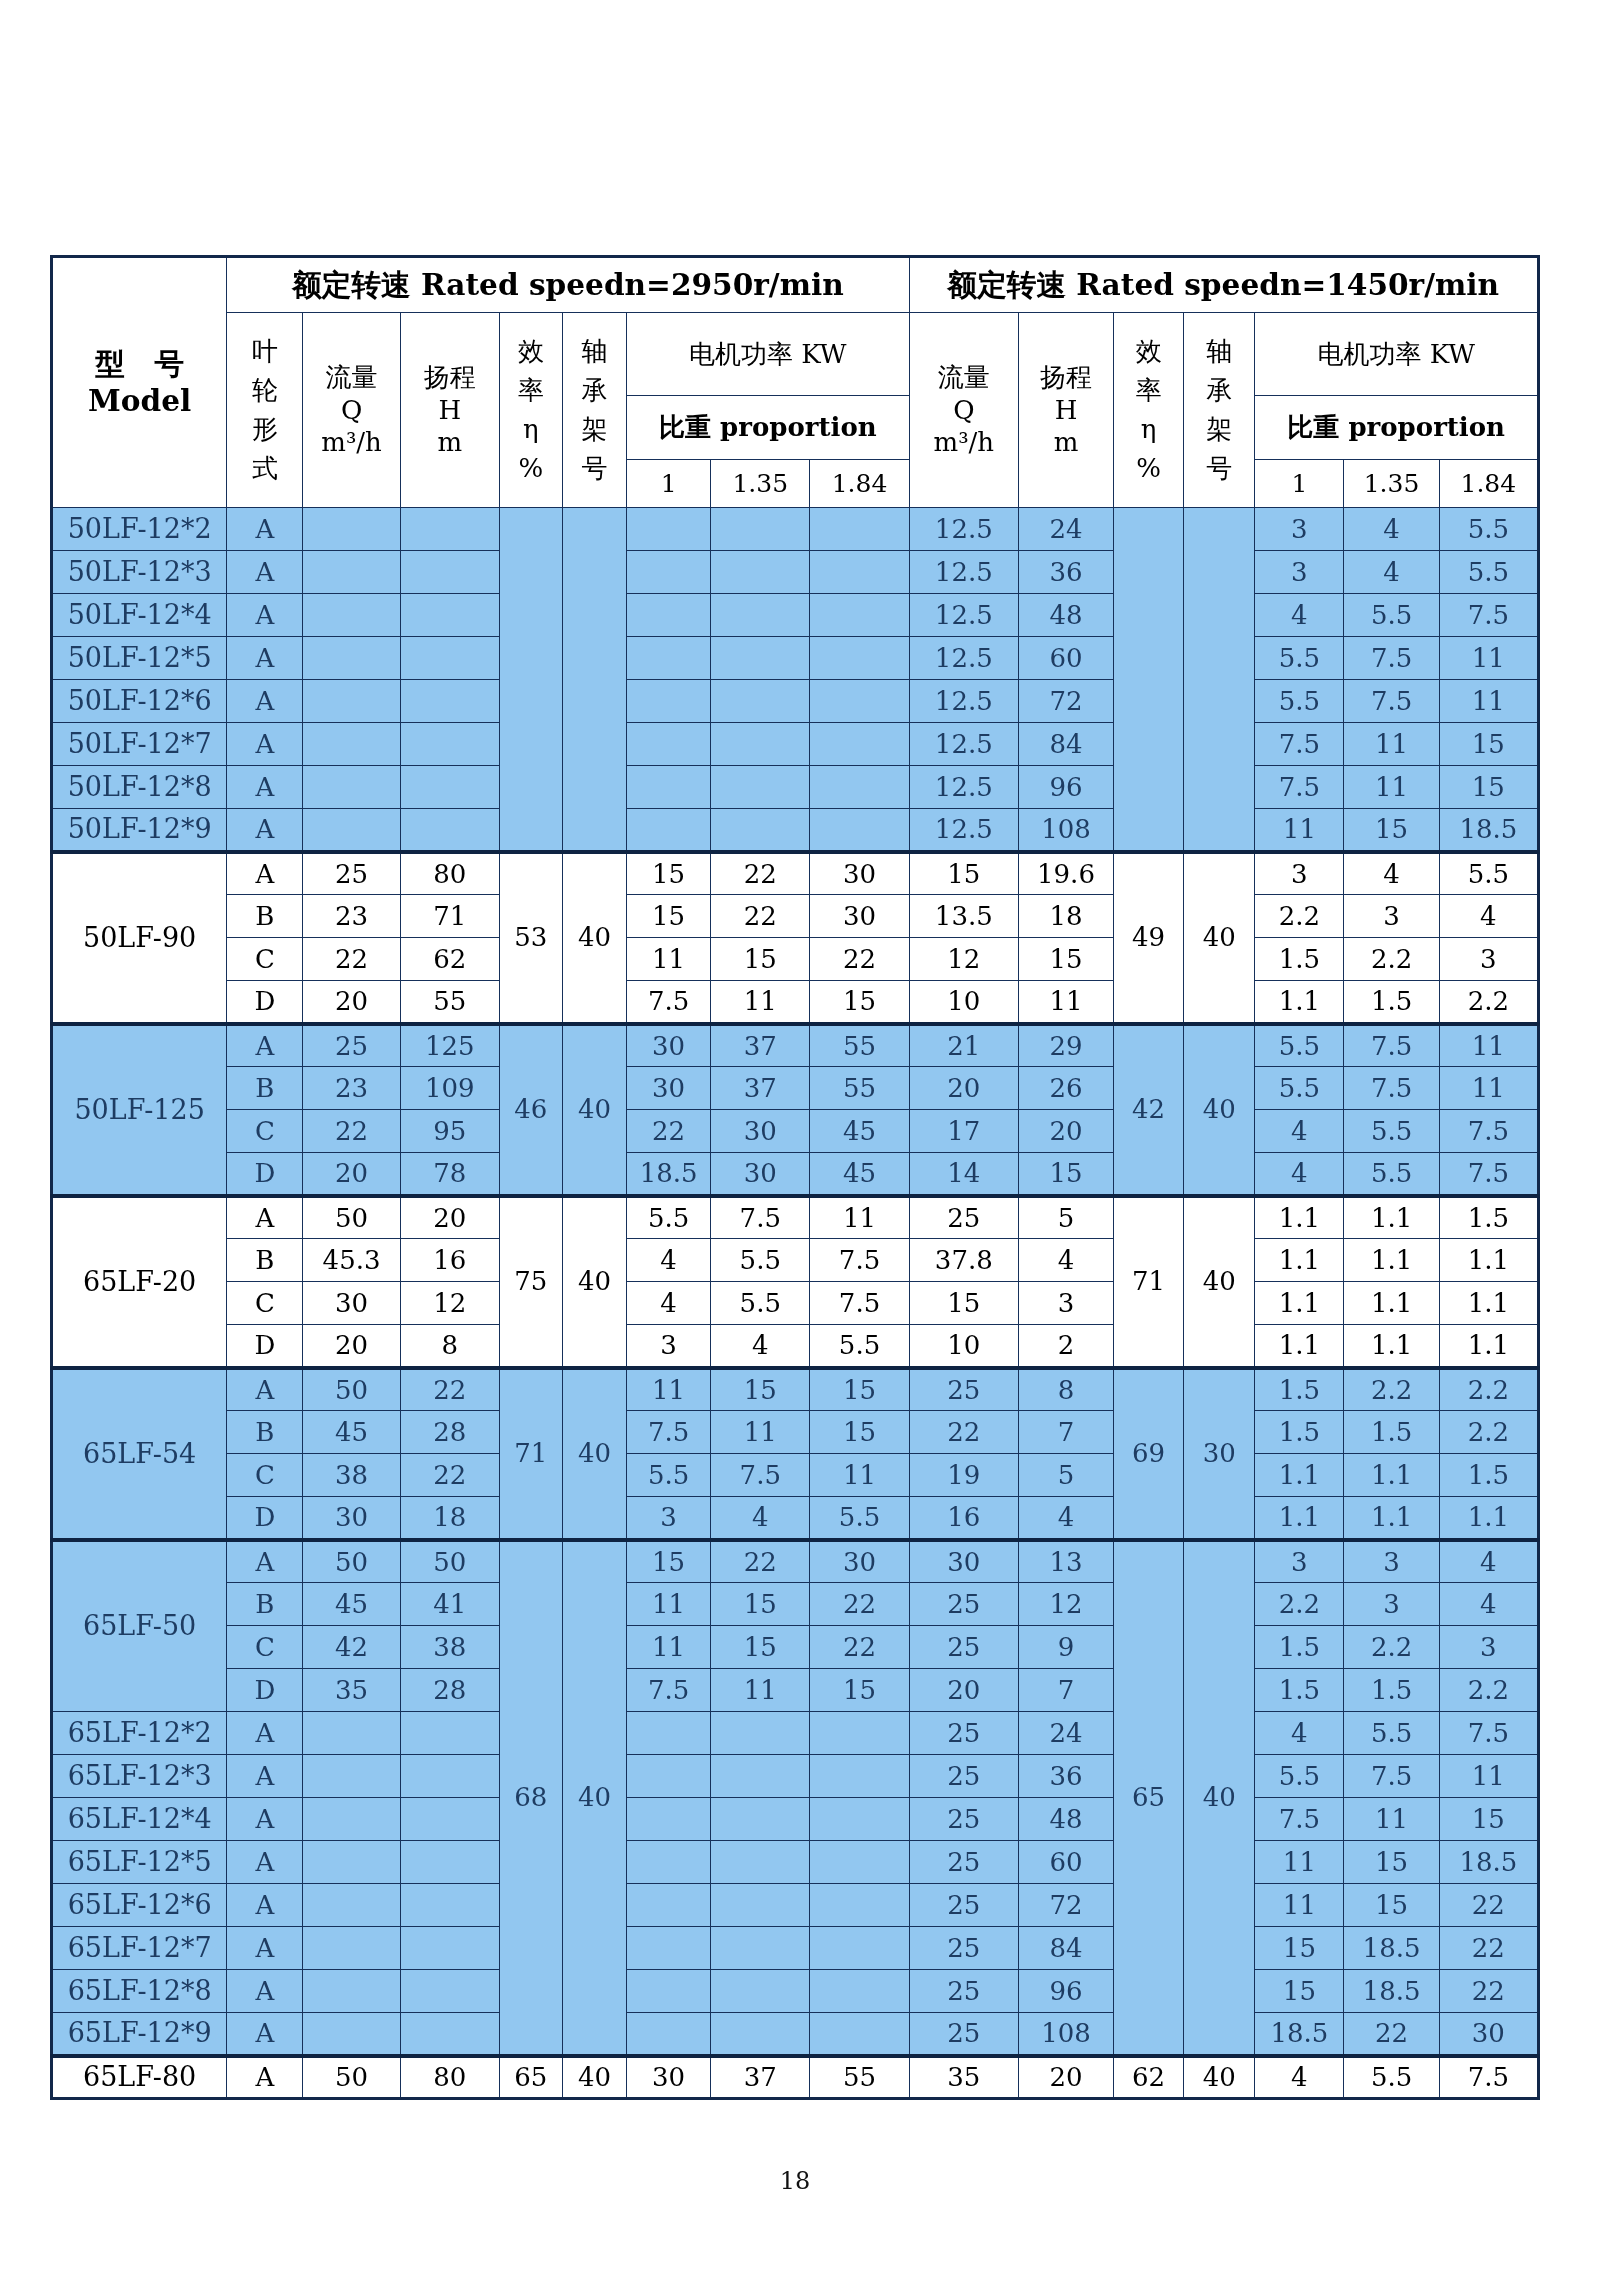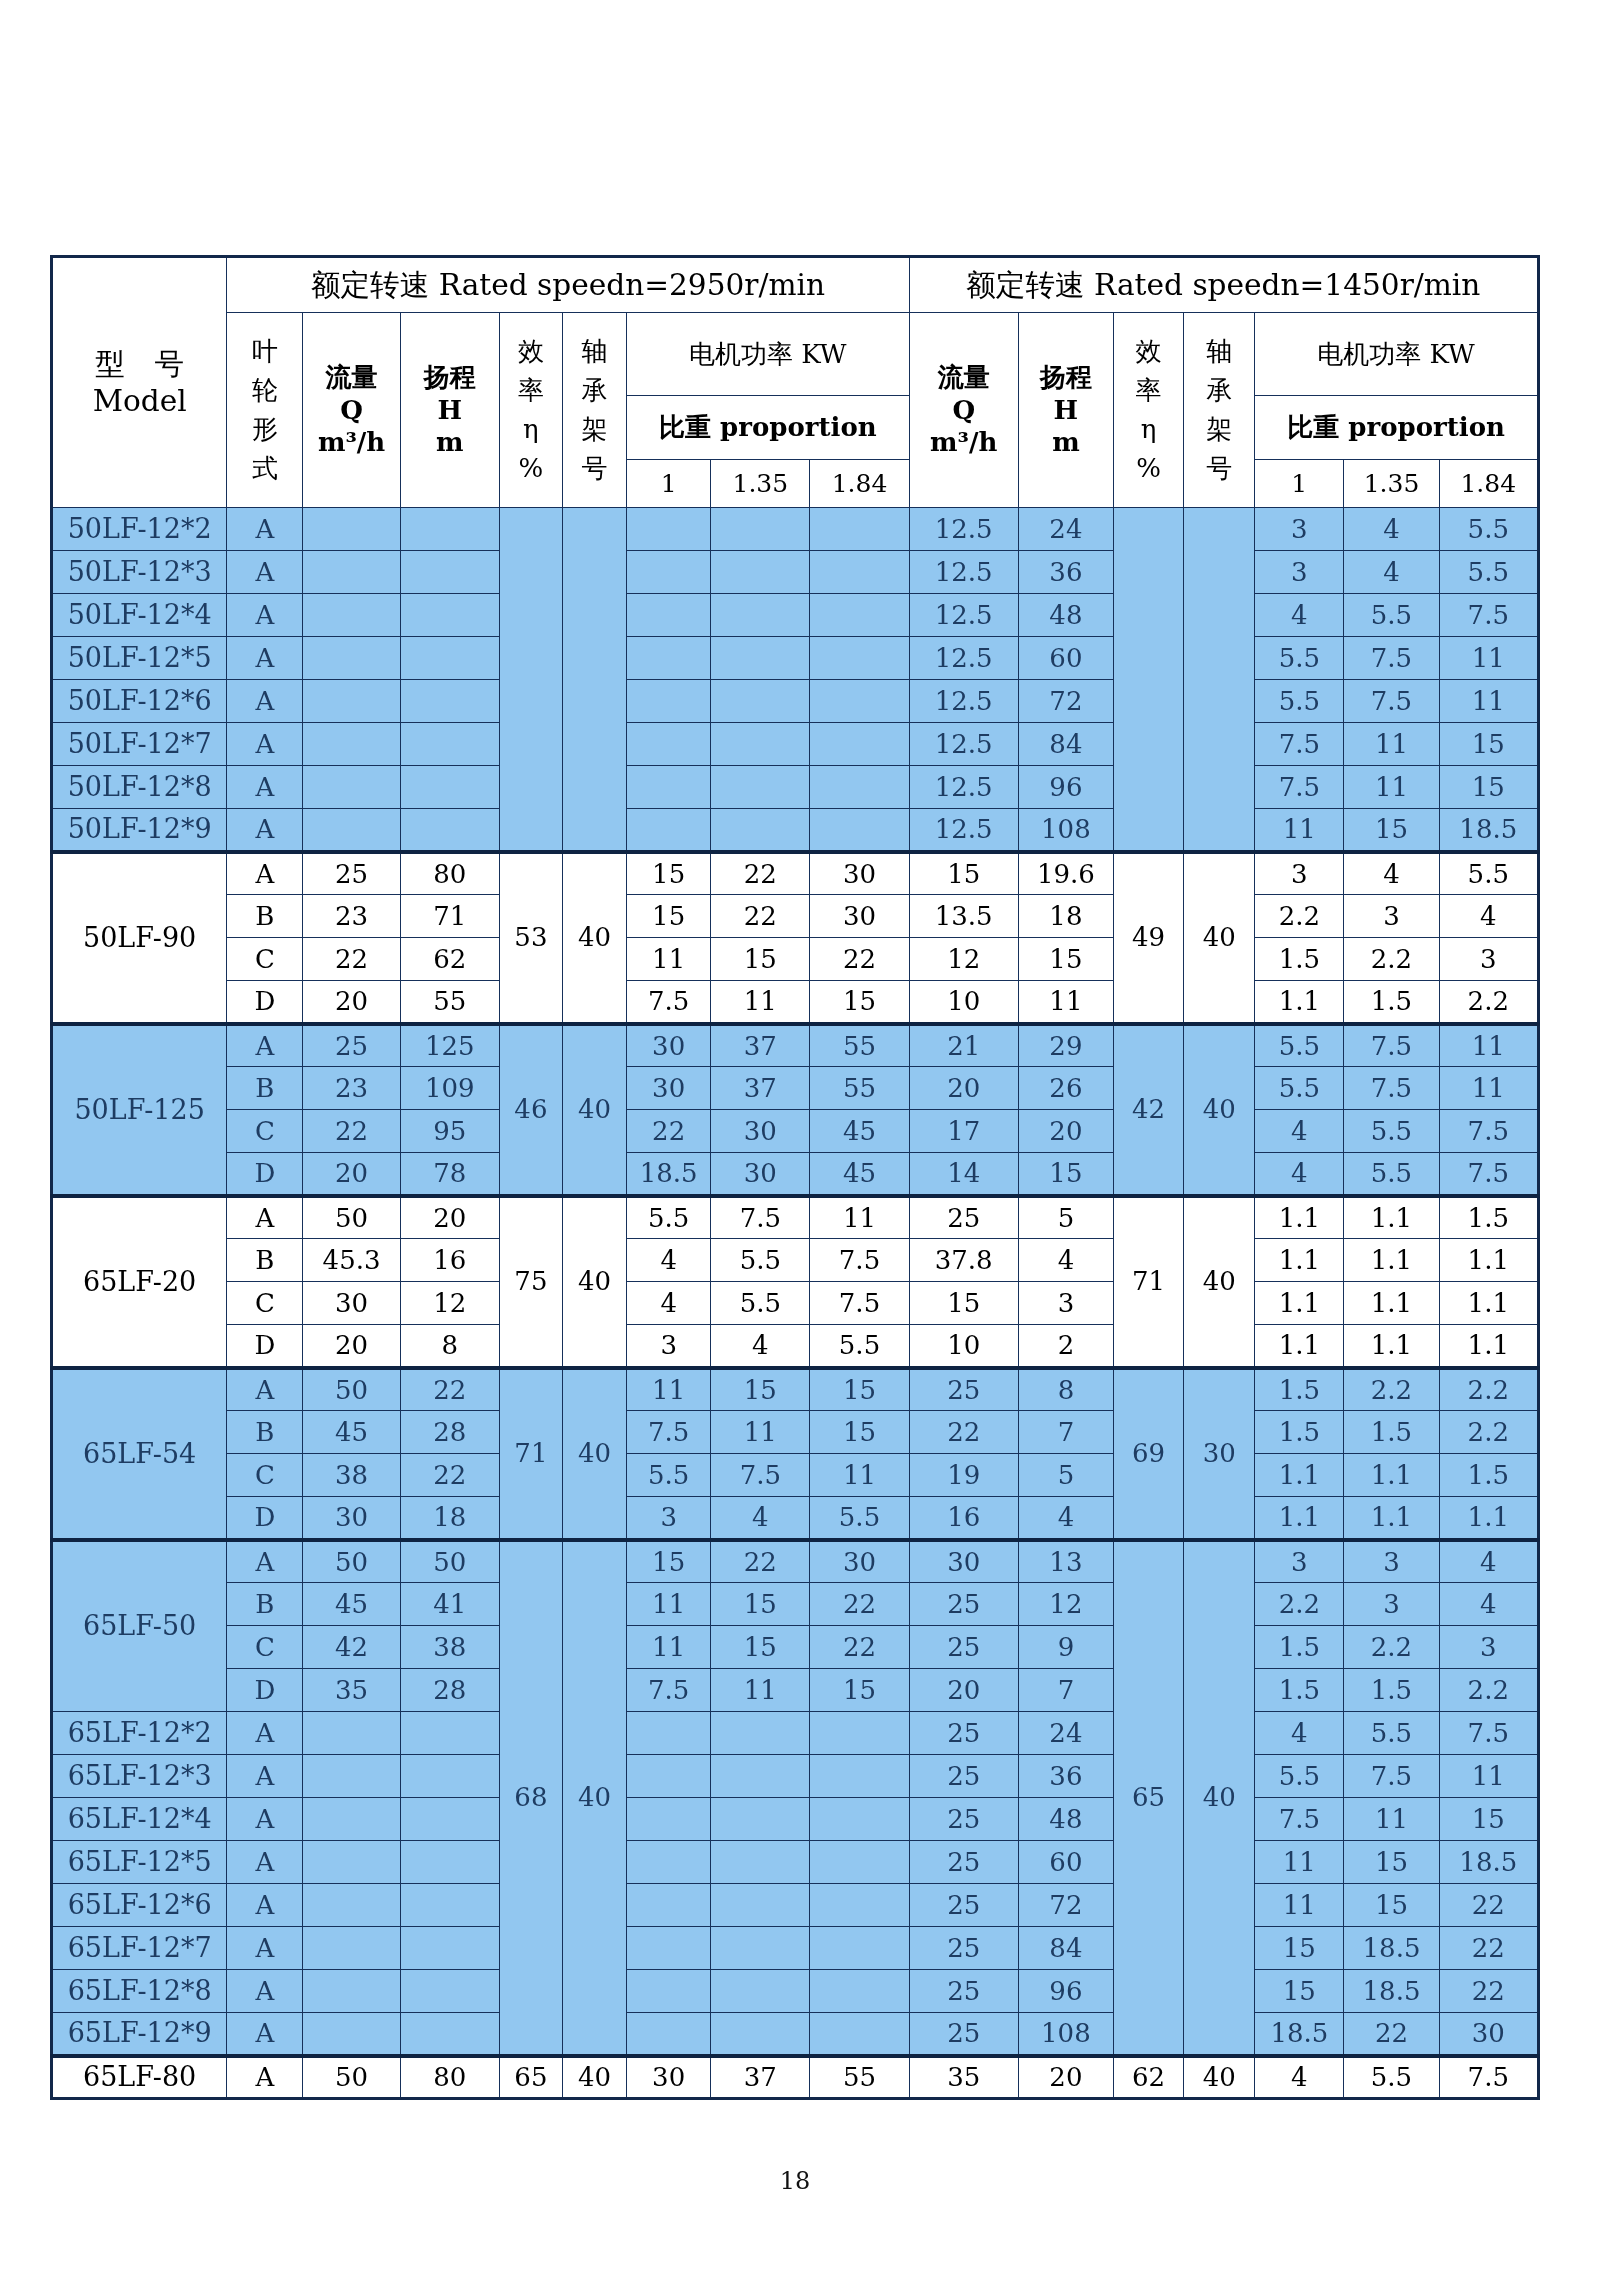--- a/index.html
+++ b/index.html
@@ -14,25 +14,25 @@
     border-collapse:collapse;table-layout:fixed;
     border:3.6px solid #12284a;
   }
   td,th{
     border:1.8px solid #16305a;
     text-align:center;vertical-align:middle;
     padding:0;font-weight:normal;font-size:26px;color:#000;
     overflow:hidden;line-height:1.25;
   }
   thead th{background:#ffffff;}
-  tr.h1 th{font-weight:normal;font-size:29.6px;height:54px;margin-top:12px;}
+  tr.h1 th{font-weight:bold;font-size:29.6px;height:54px;margin-top:12px;}
   tr.h2 th{height:82px;}
   tr.h3 th{height:63px;font-weight:bold;}
   tr.h4 th{height:47px;font-size:25px;}
-  .pre{white-space:pre-line;font-weight:bold;}
+  .pre{white-space:pre-line;}
   .vhead{white-space:pre-line;line-height:1.5;}
   tr.body{height:43px;}
   tr.blue td{background:#92c7f0;color:#1e3c62;}
   tr.white td{background:#ffffff;color:#000;}
   tr.sec td{border-top-width:4.5px;border-top-color:#0e2342;}
   td.model-cell{font-size:27px;margin-top:8px;}
   .page-number{
     position:absolute;left:50px;top:2167px;width:1490px;
     text-align:center;font-size:24px;color:#111;
   }

